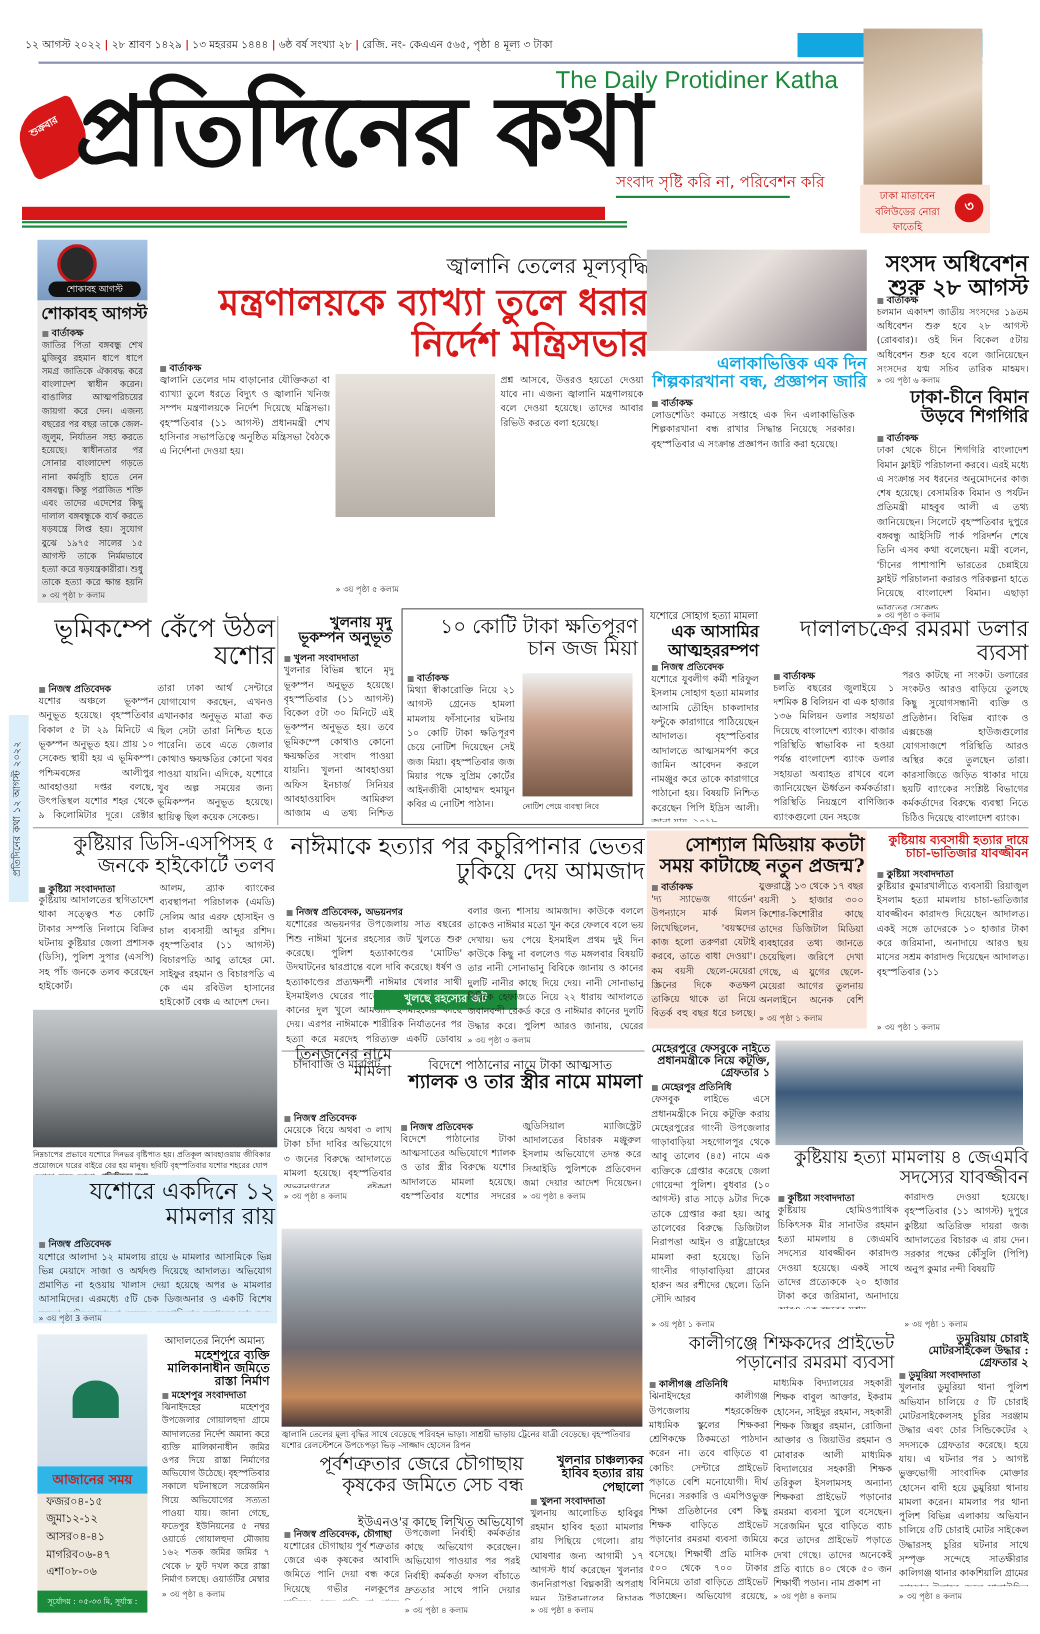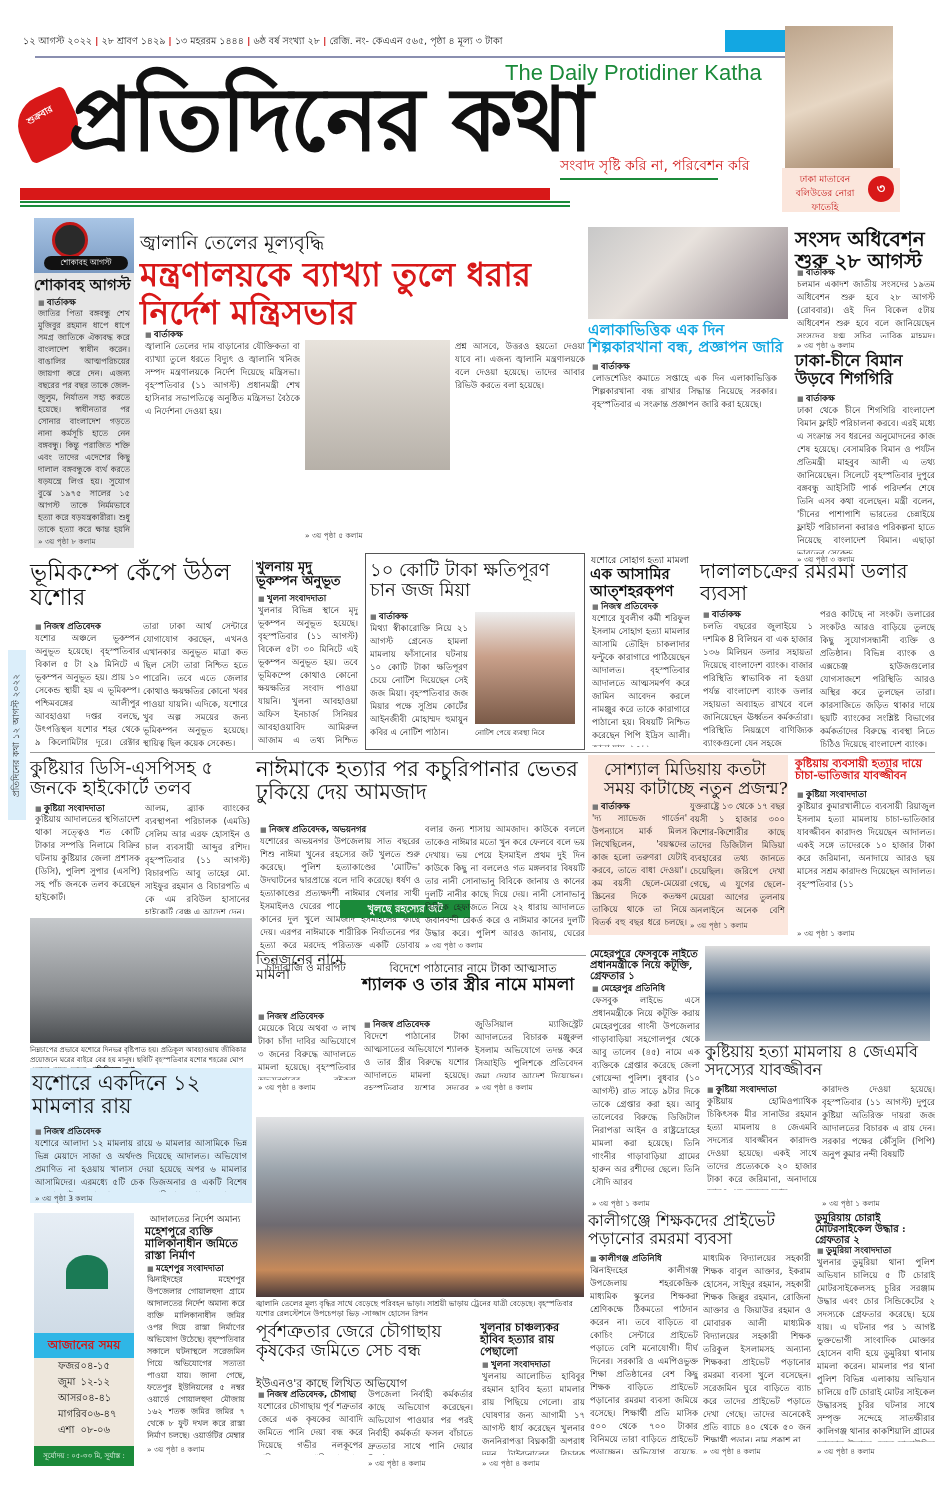--- a/index.html
+++ b/index.html
@@ -19,34 +19,34 @@
 .flag-g2{left:20px;top:205px;width:550px;height:2px;background:#1b8a3a}
 .flag-g3{left:560px;top:178px;width:158px;height:2px;background:#1b8a3a}
 .teaser-img{left:785px;top:26px;width:108px;height:142px;background:linear-gradient(160deg,#bda58c,#e7d7c4 50%,#9c7c5e)}
 .teaser-box{left:782px;top:168px;width:118px;height:44px;background:#fbe6dc}
 .teaser-txt{left:785px;top:172px;width:80px;font-size:9px;color:#c41818;text-align:center;line-height:14px}
 .teaser-num{left:868px;top:176px;width:26px;height:26px;border-radius:50%;background:#d81818;color:#fff;font-size:13px;text-align:center;line-height:26px;font-weight:bold}
 .mourn-img{left:34px;top:218px;width:100px;height:55px;background:linear-gradient(#a9c5e5,#7a9ac2)}
 .mourn-face{left:52px;top:222px;width:36px;height:36px;border-radius:50%;background:#2a2a2a;border:3px solid #c41818}
 .mourn-lbl{left:44px;top:256px;width:84px;height:14px;background:#111;color:#fff;font-size:8px;text-align:center;line-height:14px;border-radius:7px}
 .mourn-col{left:34px;top:273px;width:100px;height:275px;background:#e6e6e6}
-.h{font-family:"DejaVu Serif",serif;font-weight:bold;line-height:1.1;text-align:left}
+.h{font-family:"DejaVu Serif",serif;font-weight:bold;line-height:1.1;text-align:right}
 .by{font-size:8.5px;font-weight:bold}
 .by::before{content:"■ ";color:#777;font-size:7px}
 .body{font-size:8.5px;line-height:13px;text-align:justify;color:#222;overflow:hidden}
 .cont{font-size:7.5px;color:#333}
 .cont::before{content:"» ";}
 .img{background:#999}
 .vrule{width:1px;background:#999}
 .hrule{height:1px;background:#999}
 .prayer-img{left:34px;top:1213px;width:100px;height:120px;background:linear-gradient(#e7eef5,#cfdbe6)}
 .dome{left:66px;top:1255px;width:42px;height:34px;background:#1b7a55;border-radius:50% 50% 0 0}
 .prayer-band{left:34px;top:1333px;width:100px;height:25px;background:#2fb6e6;color:#d01818;font-size:12px;font-weight:bold;text-align:center;line-height:25px}
 .prayer-tbl{left:34px;top:1358px;width:100px;height:88px;background:#eee7dc;font-size:10px}
-.prayer-tbl .row{display:flex;justify-content:space-between;padding:0 24px;line-height:16px}
+.prayer-tbl .row{display:flex;justify-content:flex-start;padding:0 8px;line-height:16px}
 .prayer-foot{left:34px;top:1446px;width:100px;height:20px;background:#1b8a3a;color:#fff;font-size:7px;text-align:center;line-height:20px}
 .pink{background:#fbe6dc}
 .lightblue{background:#dbeefa}
 .sideband{left:8px;top:650px;width:18px;height:170px;background:#dbeefa;writing-mode:vertical-rl;transform:rotate(180deg);font-size:9px;text-align:center;color:#333}
 </style>
 </head>
 <body>
 
 <div class="abs topline">
   <span>১২ আগস্ট ২০২২</span> <span class="sep">|</span>
@@ -114,21 +114,21 @@
 <div class="abs body" style="left:258px;top:604px;width:100px;height:143px">খুলনার বিভিন্ন স্থানে মৃদু ভূকম্পন অনুভূত হয়েছে। বৃহস্পতিবার (১১ আগস্ট) বিকেল ৫টা ৩০ মিনিটে এই ভূকম্পন অনুভূত হয়। তবে ভূমিকম্পে কোথাও কোনো ক্ষয়ক্ষতির সংবাদ পাওয়া যায়নি। খুলনা আবহাওয়া অফিস ইনচার্জ সিনিয়র আবহাওয়াবিদ আমিরুল আজাম এ তথ্য নিশ্চিত করেছেন। তিনি বলেন, খুলনায় ভূকম্পন অনুভূত হয়েছে, তবে তা বেশি সময় স্থায়ী ছিল না। বিকেল সাড়ে ৫টার</div>
 
 <div class="abs" style="left:365px;top:553px;width:220px;height:197px;border:1px solid #555"></div>
 <div class="abs h" style="left:370px;top:560px;width:210px;font-size:18px;font-weight:normal">১০ কোটি টাকা ক্ষতিপূরণ চান জজ মিয়া</div>
 <div class="abs by" style="left:370px;top:610px">বার্তাকক্ষ</div>
 <div class="abs body" style="left:370px;top:622px;width:98px;height:125px">মিথ্যা স্বীকারোক্তি নিয়ে ২১ আগস্ট গ্রেনেড হামলা মামলায় ফাঁসানোর ঘটনায় ১০ কোটি টাকা ক্ষতিপূরণ চেয়ে নোটিশ দিয়েছেন সেই জজ মিয়া। বৃহস্পতিবার জজ মিয়ার পক্ষে সুপ্রিম কোর্টের আইনজীবী মোহাম্মদ হুমায়ুন কবির এ নোটিশ পাঠান।</div>
 <div class="abs img" style="left:475px;top:612px;width:100px;height:112px;background:linear-gradient(#eee,#c9a08a 40%,#7a5a48)"></div>
 <div class="abs" style="left:475px;top:727px;width:100px;font-size:7px">নোটিশ পেয়ে ব্যবস্থা নিবে</div>
 
 <div class="abs" style="left:590px;top:553px;width:100px;font-size:9px;text-align:center">যশোরে সোহাগ হত্যা মামলা</div>
-<div class="abs h" style="left:590px;top:566px;width:100px;font-size:15px">এক আসামির আত্শহরক্পণ</div>
+<div class="abs h" style="left:590px;top:566px;width:100px;font-size:15px">এক আসামির আত্মহররম্পণ</div>
 <div class="abs by" style="left:592px;top:600px">নিজস্ব প্রতিবেদক</div>
 <div class="abs body" style="left:592px;top:612px;width:98px;height:135px">যশোরে যুবলীগ কর্মী শরিফুল ইসলাম সোহাগ হত্যা মামলার আসামি তৌহিদ চাকলাদার ফন্টুকে কারাগারে পাঠিয়েছেন আদালত। বৃহস্পতিবার আদালতে আত্মসমর্পণ করে জামিন আবেদন করলে নামঞ্জুর করে তাকে কারাগারে পাঠানো হয়। বিষয়টি নিশ্চিত করেছেন পিপি ইদ্রিস আলী। জানা যায়, ২০১৮</div>
 
 <div class="abs h" style="left:700px;top:560px;width:235px;font-size:20px;font-weight:normal">দালালচক্রের রমরমা ডলার ব্যবসা</div>
 <div class="abs by" style="left:703px;top:608px">বার্তাকক্ষ</div>
 <div class="abs body" style="left:703px;top:620px;width:110px;height:128px">চলতি বছরের জুলাইয়ে ১ দশমিক 8 বিলিয়ন বা এক হাজার ১৩৬ মিলিয়ন ডলার সহায়তা দিয়েছে বাংলাদেশ ব্যাংক। বাজার পরিস্থিতি স্বাভাবিক না হওয়া পর্যন্ত বাংলাদেশ ব্যাংক ডলার সহায়তা অব্যাহত রাখবে বলে জানিয়েছেন ঊর্ধ্বতন কর্মকর্তারা। পরিস্থিতি নিয়ন্ত্রণে বাণিজ্যিক ব্যাংকগুলো যেন সহজে</div>
 <div class="abs body" style="left:820px;top:608px;width:115px;height:140px">পরও কাটছে না সংকট। ডলারের সংকটও আরও বাড়িয়ে তুলছে কিছু সুযোগসন্ধানী ব্যক্তি ও প্রতিষ্ঠান। বিভিন্ন ব্যাংক ও এক্সচেঞ্জ হাউজগুলোর যোগসাজশে পরিস্থিতি আরও অস্থির করে তুলছেন তারা। কারসাজিতে জড়িত থাকার দায়ে ছয়টি ব্যাংকের সংশ্লিষ্ট বিভাগের কর্মকর্তাদের বিরুদ্ধে ব্যবস্থা নিতে চিঠিও দিয়েছে বাংলাদেশ ব্যাংক।</div>
 
 <div class="abs hrule" style="left:30px;top:752px;width:905px"></div>
 <div class="abs sideband">প্রতিদিনের কথা ১২ আগস্ট ২০২২</div>
@@ -142,21 +142,21 @@
 <div class="abs" style="left:30px;top:1045px;width:222px;font-size:7px;line-height:10px"><span>নিম্নচাপের প্রভাবে যশোরে দিনভর বৃষ্টিপাত হয়। প্রতিকূল আবহাওয়ায় জীবিকার প্রয়োজনে ঘরের বাইরে বের হয় মানুষ। ছবিটি বৃহস্পতিবার যশোর শহরের ঘোপ এলাকা থেকে তোলা</span> <b>-প্রতিদিনের কথা</b></div>
 
 <div class="abs h" style="left:256px;top:758px;width:330px;font-size:21px;font-weight:normal">নাঈমাকে হত্যার পর কচুরিপানার ভেতর ঢুকিয়ে দেয় আমজাদ</div>
 <div class="abs by" style="left:260px;top:823px">নিজস্ব প্রতিবেদক, অভয়নগর</div>
 <div class="abs body" style="left:260px;top:835px;width:160px;height:115px">যশোরের অভয়নগর উপজেলায় সাত বছরের শিশু নাঈমা খুনের রহস্যের জট খুলতে শুরু করেছে। পুলিশ হত্যাকাণ্ডের 'মোটিভ' উদঘাটনের দ্বারপ্রান্তে বলে দাবি করেছে। ধর্ষণ ও হত্যাকাণ্ডের প্রত্যক্ষদর্শী নাঈমার খেলার সাথী ইসমাইলও ঘেরের পাড়ে যায়। এদিন নাঈমার কানের দুল খুলে আমজাদ ইসমাইলের কাছে দেয়। এরপর নাঈমাকে শারীরিক নির্যাতনের পর হত্যা করে মরদেহ পরিত্যক্ত একটি ডোবায় কচুরিপানার মধ্যে ঢুকিয়ে দেয়। ইসমাইলকে তখন ঘটনাটি কাউকে না</div>
 <div class="abs" style="left:340px;top:900px;width:130px;height:18px;background:#1b8a3a;color:#fff;font-size:10px;font-weight:bold;text-align:center;line-height:18px">খুলছে রহস্যের জট</div>
 <div class="abs body" style="left:425px;top:823px;width:160px;height:115px">বলার জন্য শাসায় আমজাদ। কাউকে বললে তাকেও নাঈমার মতো খুন করে ফেলবে বলে ভয় দেখায়। ভয় পেয়ে ইসমাইল প্রথম দুই দিন কাউকে কিছু না বললেও গত মঙ্গলবার বিষয়টি তার নানী সোনাভানু বিবিকে জানায় ও কানের দুলটি নানীর কাছে দিয়ে দেয়। নানী সোনাভানু বিবিকে হেফাজতে নিয়ে ২২ ধারায় আদালতে জবানবন্দী রেকর্ড করে ও নাঈমার কানের দুলটি উদ্ধার করে। পুলিশ আরও জানায়, ঘেরের পাড়ের একটি ছোট্ট ঘরে আমজাদ অসামাজিক কর্মকাণ্ড চালাতো। শিশু</div>
 <div class="abs cont" style="left:425px;top:940px">৩য় পৃষ্ঠা ৩ কলাম</div>
 
 <div class="abs pink" style="left:588px;top:755px;width:200px;height:180px"></div>
-<div class="abs h" style="left:604px;top:760px;width:196px;font-size:17px;font-weight:normal">সোশ্যাল মিডিয়ায় কতটা সময় কাটাচ্ছে নতুন প্রজন্ম?</div>
+<div class="abs h" style="left:590px;top:760px;width:196px;font-size:17px;font-weight:bold">সোশ্যাল মিডিয়ায় কতটা সময় কাটাচ্ছে নতুন প্রজন্ম?</div>
 <div class="abs by" style="left:592px;top:800px">বার্তাকক্ষ</div>
 <div class="abs body" style="left:592px;top:812px;width:95px;height:115px">'দ্য স্যাভেজ গার্ডেন' উপন্যাসে মার্ক মিলস লিখেছিলেন, 'বয়স্কদের কাজ হলো তরুণরা যেটাই করবে, তাতে বাধা দেওয়া'। কম বয়সী ছেলে-মেয়েরা স্ক্রিনের দিকে কতক্ষণ তাকিয়ে থাকে তা নিয়ে বিতর্ক বহু বছর ধরে চলছে। কিন্তু নতুন প্রজন্ম অনলাইনে কতটা সময় কাটায় ও সোশ্যাল মিডিয়ায় কতটা সময় কাটিয়েছে তার একটি তুলনামূলক চিত্র উঠে এসেছে মার্কিন থিংক-ট্যাংক পিউ রিসার্চ সেন্টারের জরিপে। সম্প্রতি প্রতিষ্ঠানটি</div>
 <div class="abs body" style="left:690px;top:800px;width:95px;height:115px">যুক্তরাষ্ট্রে ১৩ থেকে ১৭ বছর বয়সী ১ হাজার ৩০০ কিশোর-কিশোরীর কাছে তাদের ডিজিটাল মিডিয়া ব্যবহারের তথ্য জানতে চেয়েছিল। জরিপে দেখা গেছে, এ যুগের ছেলে-মেয়েরা আগের তুলনায় অনলাইনে অনেক বেশি সময় কাটায়। একবার হলেও এটি ব্যবহার করেছে। এক-পঞ্চমাংশে 'অবিরত' এবং ৭৭ শতাংশে একবার ইউটিউব ব্যবহারের</div>
 <div class="abs cont" style="left:690px;top:920px">৩য় পৃষ্ঠা ১ কলাম</div>
 
 <div class="abs h" style="left:795px;top:758px;width:140px;font-size:11px;color:#d81818">কুষ্টিয়ায় ব্যবসায়ী হত্যার দায়ে চাচা-ভাতিজার যাবজ্জীবন</div>
 <div class="abs by" style="left:797px;top:788px">কুষ্টিয়া সংবাদদাতা</div>
 <div class="abs body" style="left:797px;top:800px;width:138px;height:125px">কুষ্টিয়ার কুমারখালীতে ব্যবসায়ী রিয়াজুল ইসলাম হত্যা মামলায় চাচা-ভাতিজার যাবজ্জীবন কারাদণ্ড দিয়েছেন আদালত। একই সঙ্গে তাদেরকে ১০ হাজার টাকা করে জরিমানা, অনাদায়ে আরও ছয় মাসের সশ্রম কারাদণ্ড দিয়েছেন আদালত। বৃহস্পতিবার (১১</div>
 <div class="abs cont" style="left:797px;top:928px">৩য় পৃষ্ঠা ১ কলাম</div>
 

